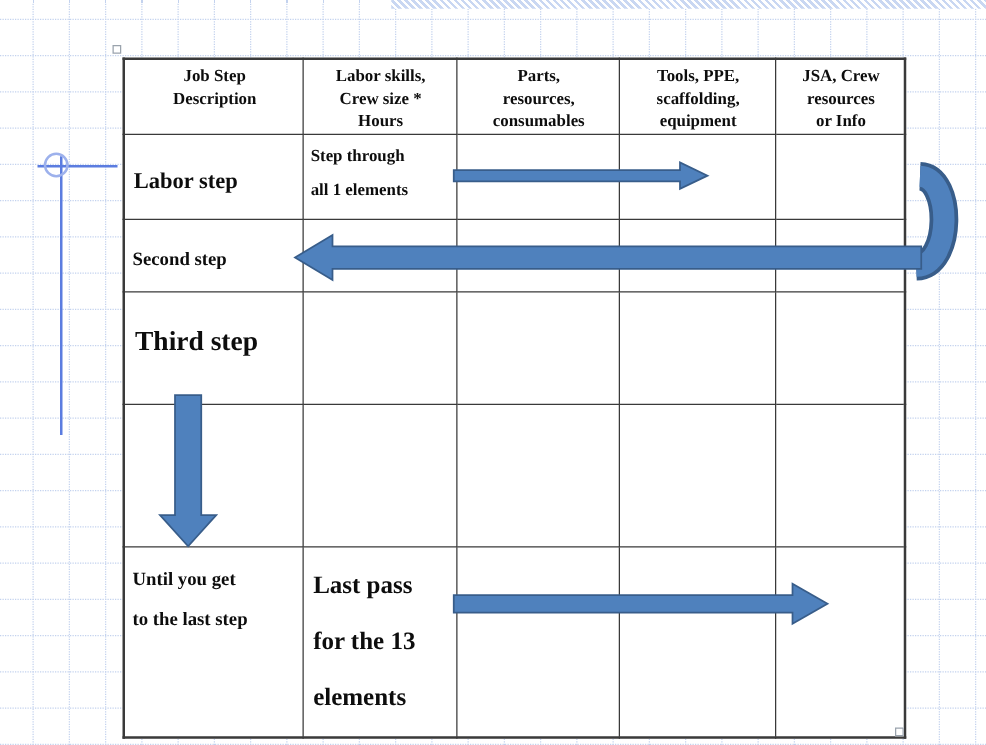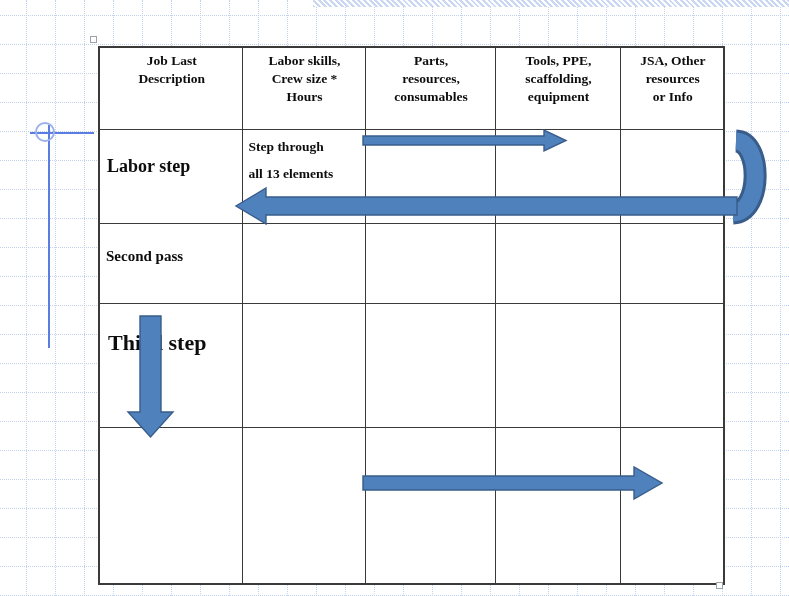--- a/index.html
+++ b/index.html
@@ -116,77 +116,91 @@
     <colgroup>
       <col style="width:143px">
         <col style="width:123px">
         <col style="width:130px">
         <col style="width:125px">
         <col style="width:104px">
     </colgroup>
     <tbody>
         <tr style="height:56px">
       <th>
-            <div class="celltext hdr">Job Last
+            <div class="celltext hdr">Job Step
 Description</div>
           </th>
       <th>
             <div class="celltext hdr">Labor skills,
 Crew size *
 Hours</div>
           </th>
       <th>
             <div class="celltext hdr">Parts,
 resources,
 consumables</div>
           </th>
       <th>
             <div class="celltext hdr">Tools, PPE,
 scaffolding,
 equipment</div>
           </th>
       <th>
-            <div class="celltext hdr">JSA, Other
+            <div class="celltext hdr">JSA, Crew
 resources
 or Info</div>
           </th>
     </tr>
     <tr style="height:68px">
       <td>
             <div class="celltext t-first">Labor step</div>
           </td>
       <td>
             <div class="celltext t-note1">Step through
-all 13 elements</div>
+all 1 elements</div>
           </td>
       <td></td>
       <td></td>
       <td></td>
     </tr>
     <tr style="height:58px">
       <td>
-            <div class="celltext t-second">Second pass</div>
+            <div class="celltext t-second">Second step</div>
           </td>
       <td></td>
       <td></td>
       <td></td>
       <td></td>
     </tr>
     <tr style="height:90px">
       <td>
             <div class="celltext t-third">Third step</div>
           </td>
       <td></td>
       <td></td>
       <td></td>
       <td></td>
     </tr>
     <tr style="height:114px">
       <td></td>
       <td></td>
+      <td></td>
+      <td></td>
+      <td></td>
+    </tr>
+    <tr style="height:153px">
+      <td>
+            <div class="celltext t-until">Until you get
+to the last step</div>
+          </td>
+      <td>
+            <div class="celltext t-lastpass">Last pass
+for the 13
+elements</div>
+          </td>
       <td></td>
       <td></td>
       <td></td>
     </tr>
   </tbody>
     </table>
 
   <svg class="overlay" viewBox="0 0 789 596">
 
     <path class="uturn-under" d="M 736 141 C 762 142 762 212 733 213"></path>

